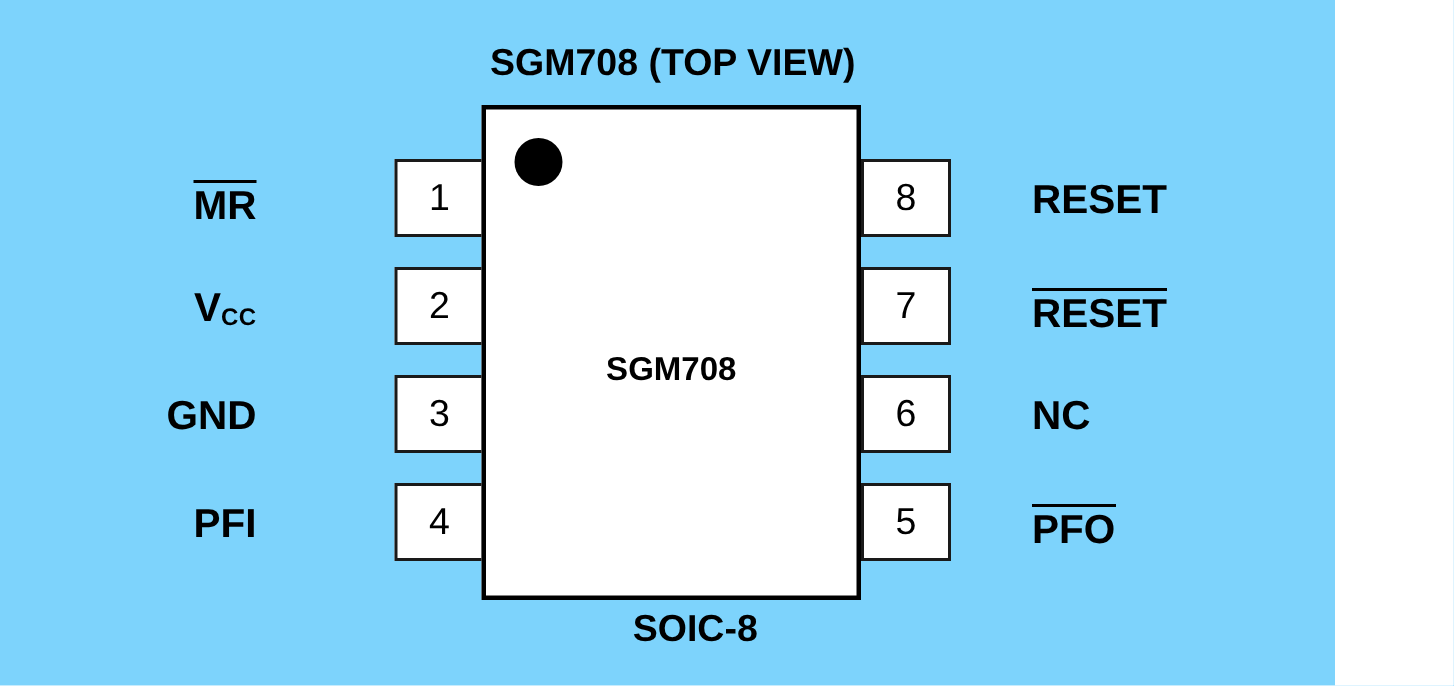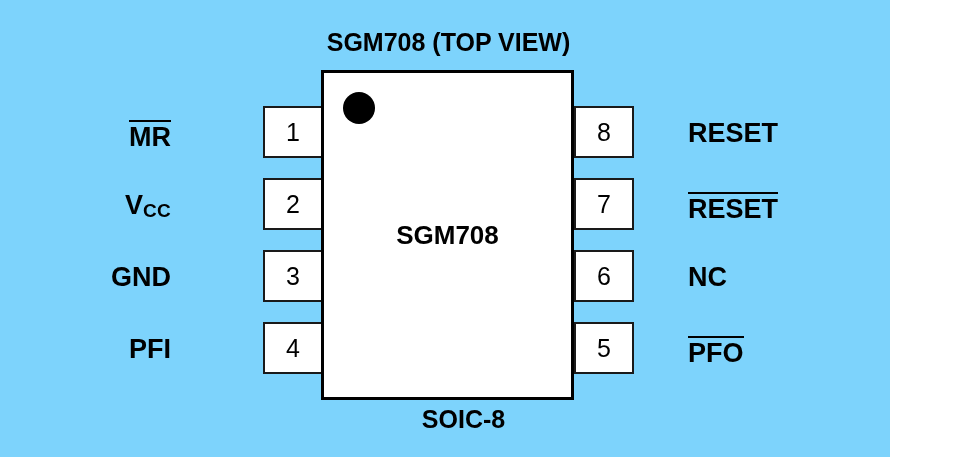--- a/index.html
+++ b/index.html
@@ -59,28 +59,28 @@
     left: 19px;
     top: 19px;
     width: 32px;
     height: 32px;
     border-radius: 50%;
     background: #000000;
   }
   #body-part-label {
     position: absolute;
     left: 0;
-    top: 0;
+    top: 11px;
     width: 100%;
     height: 100%;
     display: flex;
     align-items: center;
     justify-content: center;
     font-weight: bold;
-    font-size: 26px;
+    font-size: 22px;
     color: #000000;
   }
 
   
   .pin-pad {
     position: absolute;
     width: 60px;
     height: 52px;
     border: 2px solid #1a1a1a;
     box-sizing: border-box;
@@ -113,21 +113,21 @@
     left: 676px;
     text-align: center;
     margin-left: 12px;
   }
   .ovl {
     border-top: 2.5px solid #000000;
     padding-top: 2px;
     display: inline-block;
   }
   .sub {
-    font-size: 19px;
+    font-size: 16px;
     vertical-align: -0.16em;
     letter-spacing: 0.3px;
   }
 </style>
 </head>
 <body>
 
 <div id="canvas">
 
   <div class="caption" id="diagram-title">SGM708 (TOP VIEW)</div>

